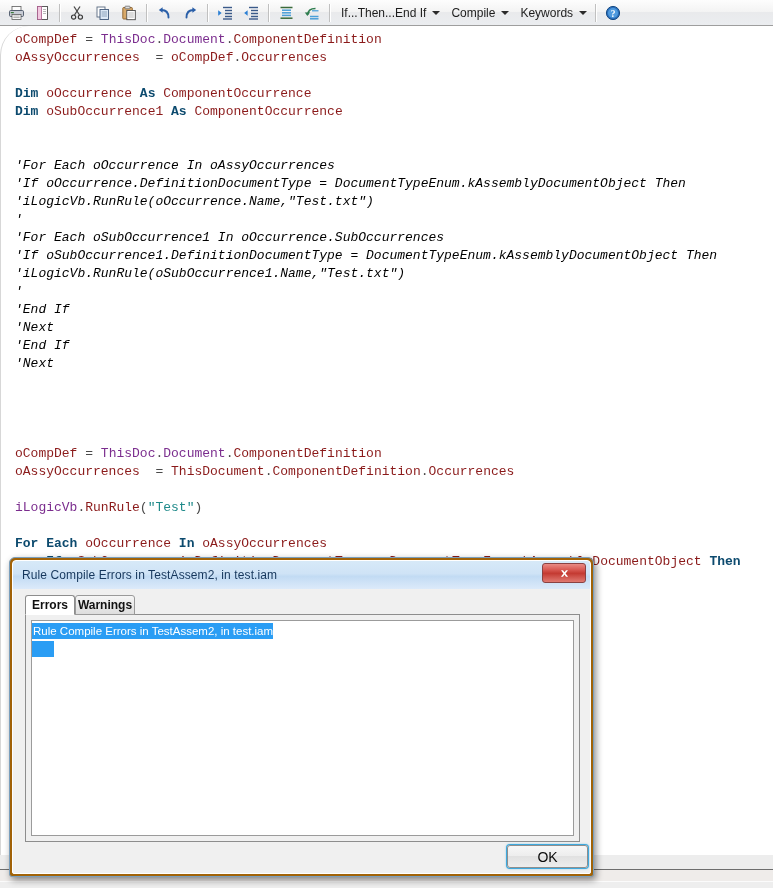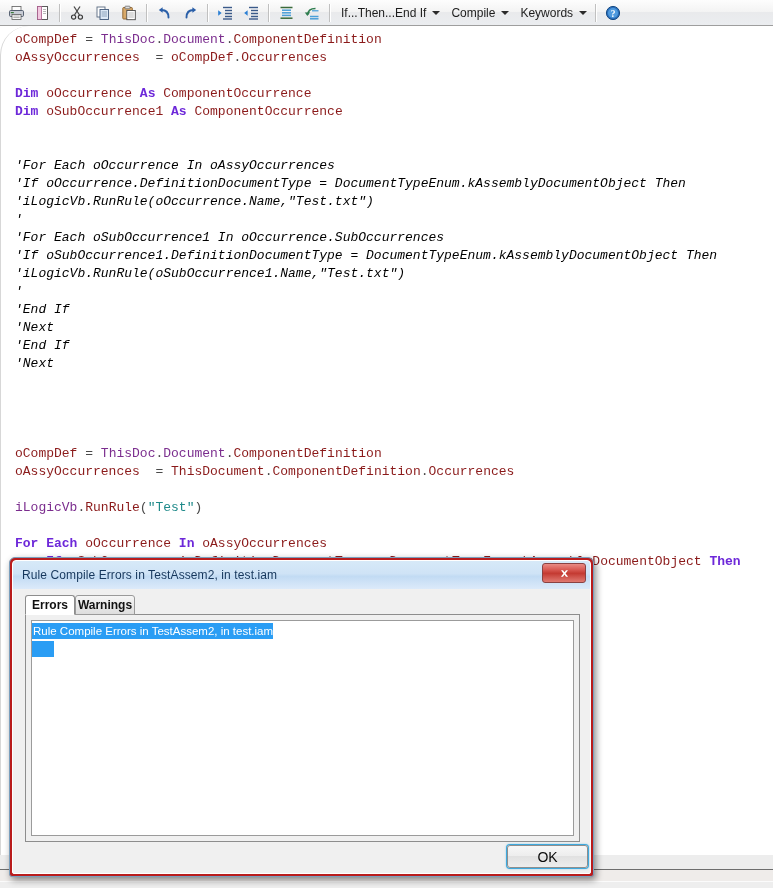--- a/index.html
+++ b/index.html
@@ -54,42 +54,42 @@
   #code {
     position:absolute; left:0; top:0; right:0;
     padding: 5px 0 0 14px;
     font-family: "Liberation Mono", "DejaVu Sans Mono", monospace;
     font-size: 13px;
     line-height: 18px;
     white-space: pre;
     color:#8b1a1a;
   }
   .ln { height:18px; white-space:pre; }
-  .kw    { color:#6d28d9; font-weight:bold; }
+  .kw    { color:#0c4a6e; font-weight:bold; }
   .ident { color:#8b1a1a; }
   .obj   { color:#7b2d8e; }
   .str   { color:#1f8a8a; }
   .op    { color:#4a4a4a; }
   .cmt   { color:#000000; font-style:italic; }
 
   
   #bottomstrip {
     position:absolute; left:0; top:855px; width:773px; height:33px;
     background:#eeeeee;
   }
   #bottomstrip .l1 { position:absolute; left:0; top:0;  width:773px; height:14px; background:#ededed; }
   #bottomstrip .l2 { position:absolute; left:0; top:14px; width:773px; height:1px;  background:#6d6d6d; }
   #bottomstrip .l3 { position:absolute; left:0; top:15px; width:773px; height:11px; background:#efecea; }
   #bottomstrip .l4 { position:absolute; left:0; top:26px; width:773px; height:1px;  background:#fbfbfb; }
   #bottomstrip .l5 { position:absolute; left:0; top:27px; width:773px; height:6px;  background:#eeeeee; }
 
   
   #dialog {
     position:absolute; left:9px; top:557px; width:585px; height:320px;
-    background:#b91c1c;
+    background:#a16207;
     border:1px solid #7a9fbd;
     border-radius:6px 6px 3px 3px;
     box-shadow: 2px 3px 7px rgba(0,0,0,0.45);
   }
   #dlg-inner {
     position:absolute; left:2px; top:2px; right:2px; bottom:2px;
     background:#f0f0f0;
     border:1px solid #ffffff;
     border-radius:4px 4px 2px 2px;
   }

